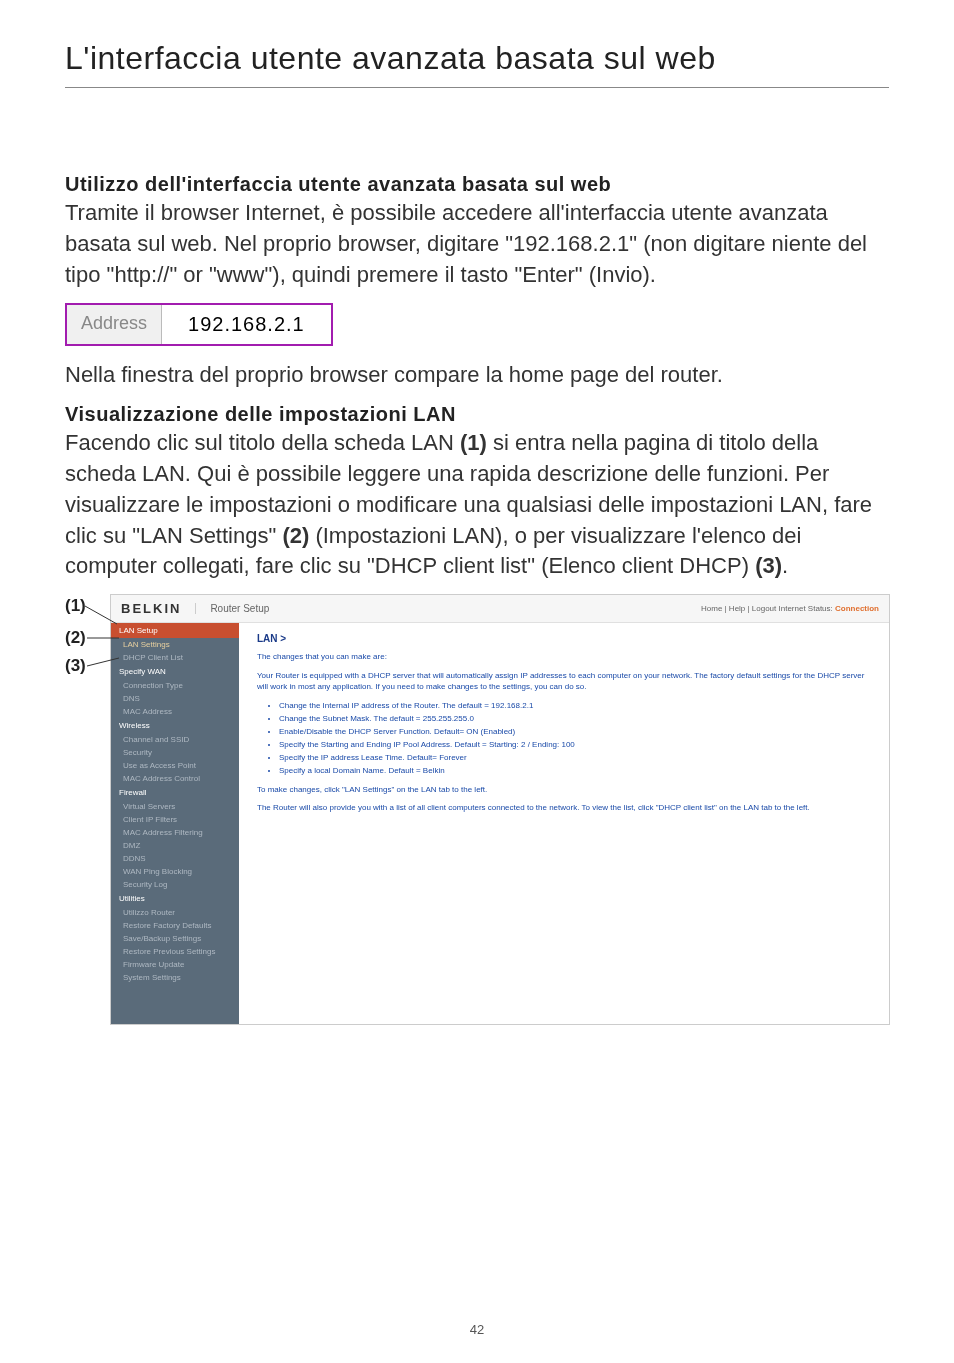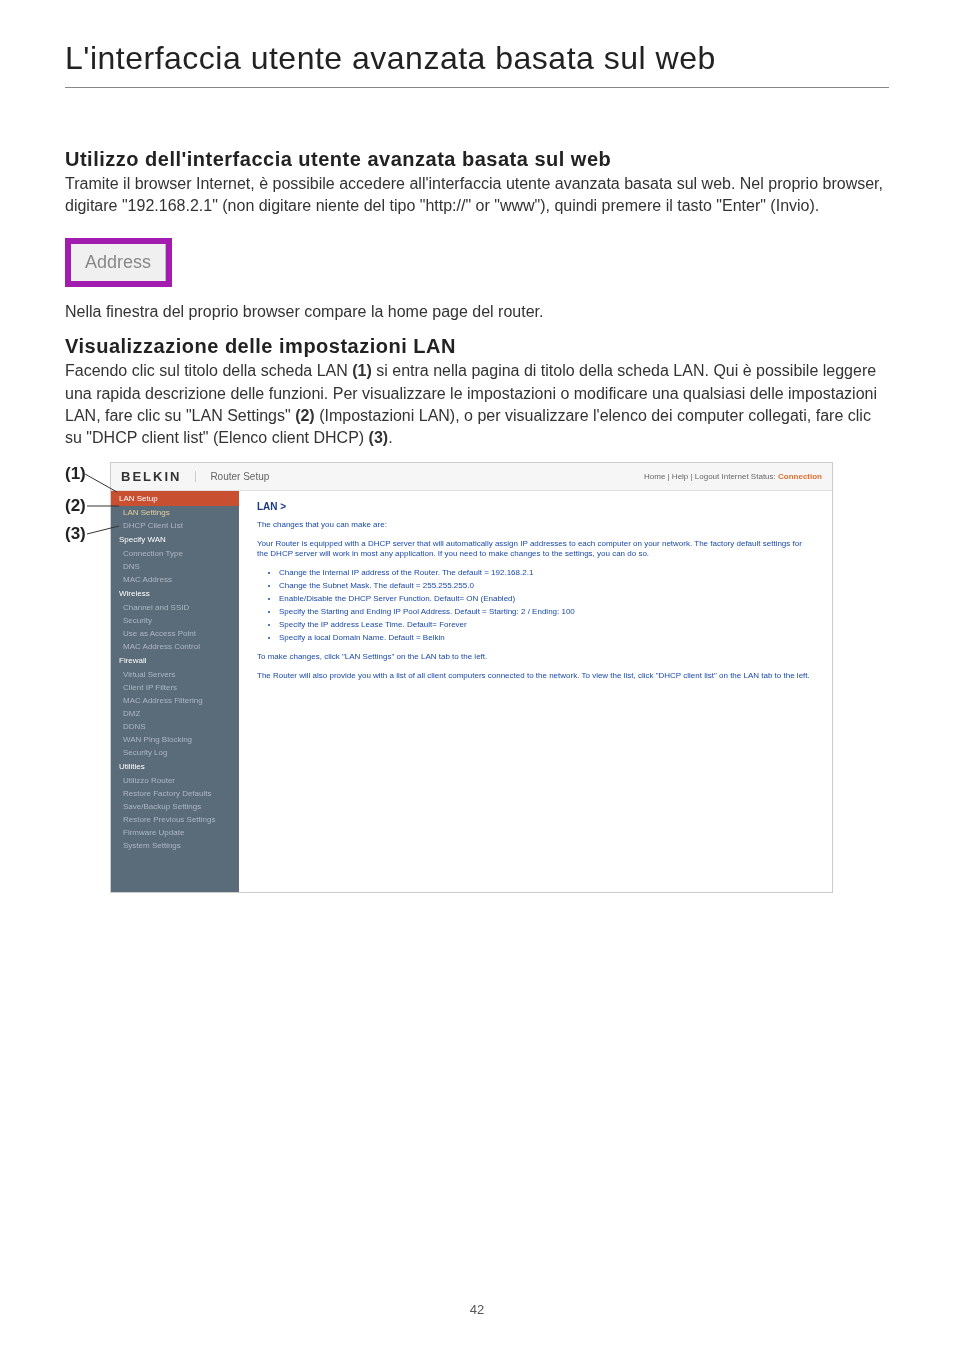--- a/index.html
+++ b/index.html
@@ -11,40 +11,40 @@
     color: #333;
     padding: 40px 65px 0 65px;
   }
   h1.page-title {
     font-size: 32px;
     font-weight: 400;
     letter-spacing: 0.5px;
     color: #222;
     border-bottom: 1px solid #888;
     padding-bottom: 10px;
-    margin-bottom: 60px;
+    margin-bottom: 85px;
   }
   h2.section-title {
     font-size: 20px;
     font-weight: 700;
     letter-spacing: 0.5px;
     color: #222;
     margin-bottom: 2px;
   }
   p.body-text {
-    font-size: 16px;
+    font-size: 22px;
     line-height: 1.4;
     color: #333;
     margin-bottom: 12px;
   }
   .addr-box {
     display: inline-flex;
     align-items: stretch;
-    border: 6px solid #a21caf;
-    margin: 8px 0 14px 0;
+    border: 2px solid #a21caf;
+    margin: 1px 0 14px 0;
     background: #fff;
     text-align: right;
   }
   .addr-label {
     background: #f0f0f0;
     color: #888;
     font-size: 18px;
     padding: 8px 14px;
     border-right: 1px solid #bbb;
   }
@@ -64,21 +64,21 @@
   .callout {
     position: absolute;
     font-weight: 700;
     font-size: 17px;
     color: #222;
   }
   .callout svg { position: absolute; }
   .shot {
     margin-left: 45px;
     border: 1px solid #ccc;
-    width: 723px;
+    width: 780px;
     background: #fff;
     font-family: Arial, sans-serif;
   }
   .shot-header {
     display: flex;
     justify-content: space-between;
     align-items: center;
     padding: 6px 10px;
     background: #f6f6f6;
     border-bottom: 1px solid #e0e0e0;
@@ -111,36 +111,37 @@
   .content .crumb { font-weight: 700; font-size: 10px; margin-bottom: 8px; color: #1a3a88; }
   .content p { margin-bottom: 8px; line-height: 1.35; color: #1a4aa8; }
   .content ul { margin: 4px 0 10px 22px; }
   .content ul li { margin: 4px 0; color: #1a4aa8; list-style: disc; }
   .pg-num-wrap {
     width: 824px;
     text-align: center;
     font-size: 13px;
     color: #555;
     position: fixed;
-    bottom: 46px;
+    bottom: 26px;
     left: 65px;
   }
 </style>
 </head>
 <body>
 
 
 
 <h1 class="page-title">L'interfaccia utente avanzata basata sul web</h1>
 
 <h2 class="section-title">Utilizzo dell'interfaccia utente avanzata basata sul web</h2>
 <p class="body-text">Tramite il browser Internet, è possibile accedere all'interfaccia utente avanzata basata sul web. Nel proprio browser, digitare "192.168.2.1" (non digitare niente del tipo "http://" or "www"), quindi premere il tasto "Enter" (Invio).</p>
 
 <div class="addr-box">
   <div class="addr-label">Address</div>
+  <div class="addr-value">192.168.2.1</div>
 </div>
 
 <p class="body-text">Nella finestra del proprio browser compare la home page del router.</p>
 
 <h2 class="section-title">Visualizzazione delle impostazioni LAN</h2>
 <p class="body-text">
   <span>Facendo clic sul titolo della scheda LAN </span><span class="bold">(1)</span><span> si entra nella pagina di titolo della scheda LAN. Qui è possibile leggere una rapida descrizione delle funzioni. Per visualizzare le impostazioni o modificare una qualsiasi delle impostazioni LAN, fare clic su "LAN Settings" </span><span class="bold">(2)</span><span> (Impostazioni LAN), o per visualizzare l'elenco dei computer collegati, fare clic su "DHCP client list" (Elenco client DHCP) </span><span class="bold">(3)</span><span>.</span>
 </p>
 
 <div class="shot-wrap">

